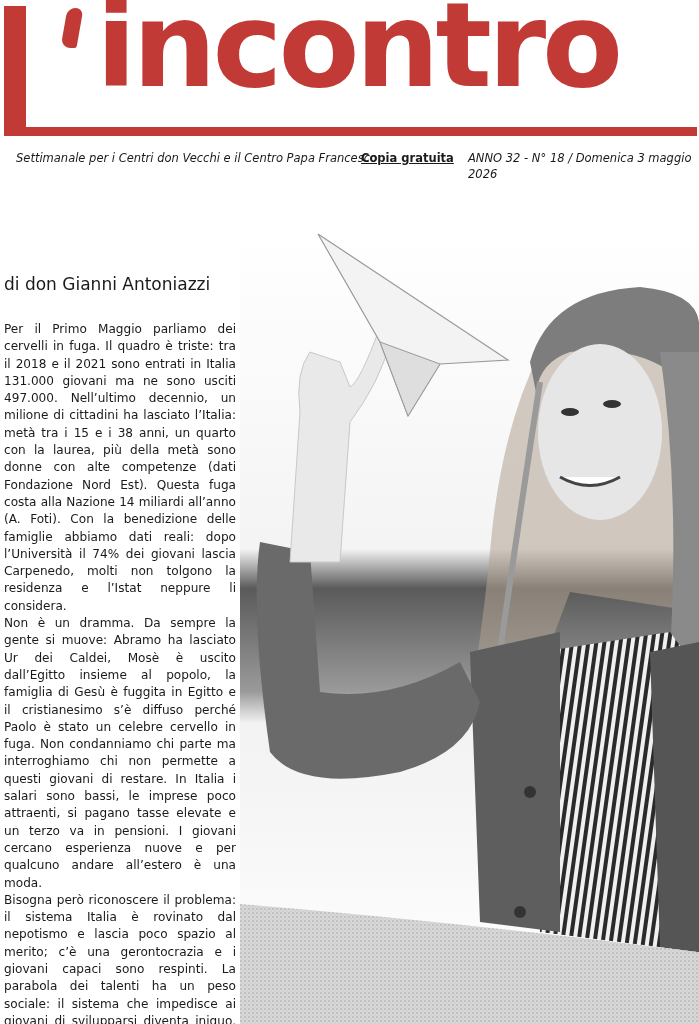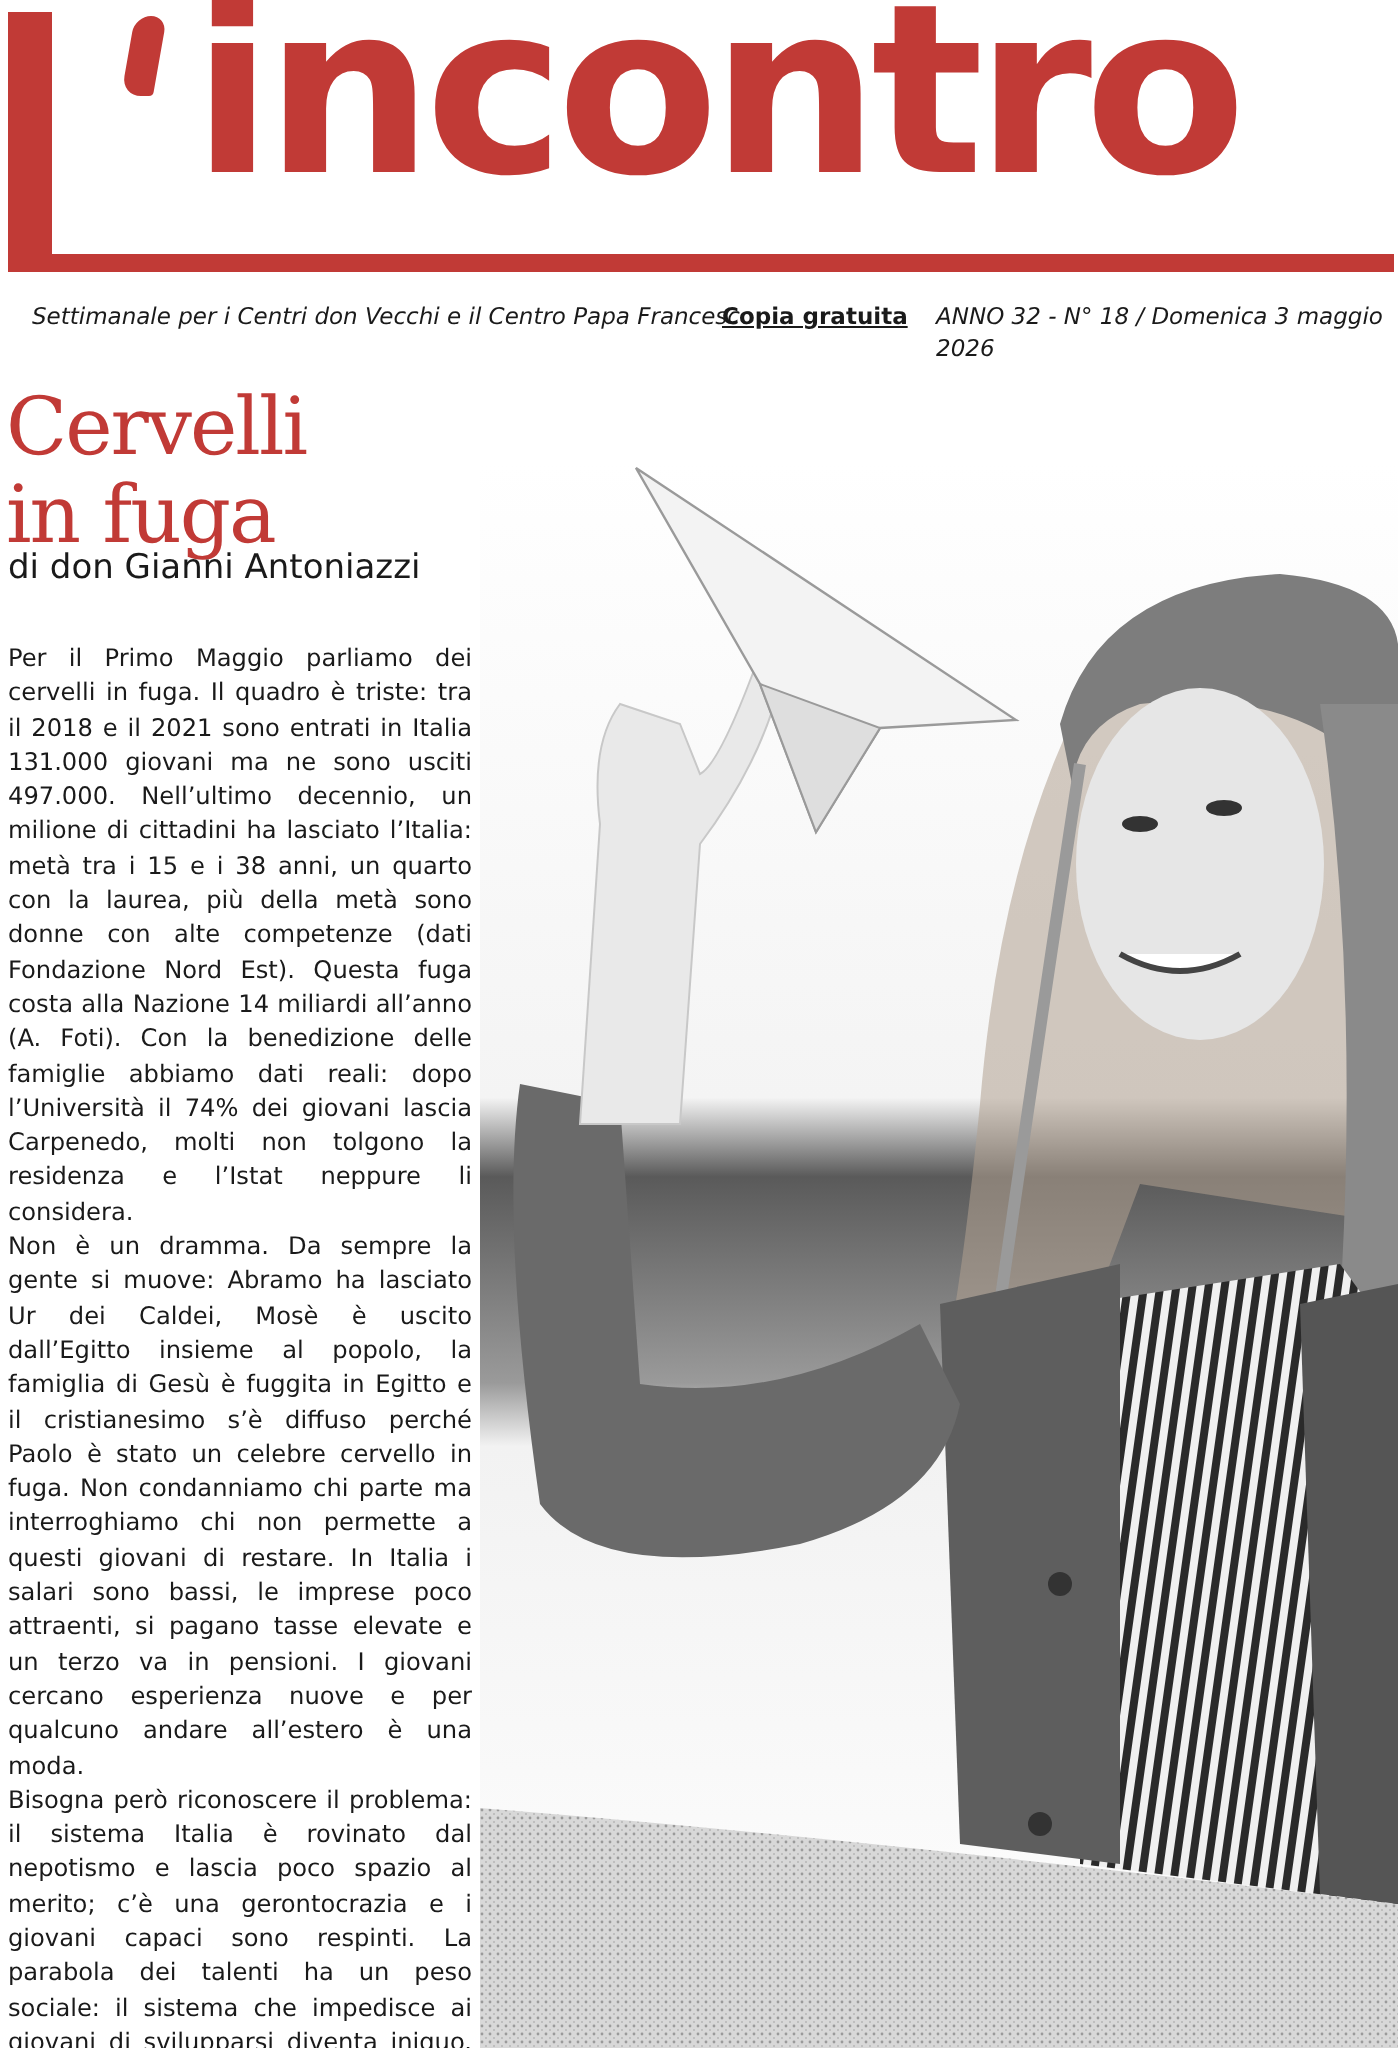--- a/index.html
+++ b/index.html
@@ -35,22 +35,21 @@
   <div class="logo-apos"></div>
   <div class="logo-text">incontro</div>
   <div class="rule-red"></div>
 </header>
 
 <div class="subline sub-left">Settimanale per i Centri don Vecchi e il Centro Papa Francesco</div>
 <div class="subline sub-mid">Copia gratuita</div>
 <div class="subline sub-right">ANNO 32 - N° 18 / Domenica 3 maggio 2026</div>
 
 <h1 class="title" style="margin:0;font-weight:normal;">
-  <span>Cervelli</span><br>
-  <span>in fuga</span>
+  <br>
 </h1>
 <div class="byline">di don Gianni Antoniazzi</div>
 
 <div class="body-text">
   <p>Per il Primo Maggio parliamo dei cervelli in fuga. Il quadro è triste: tra il 2018 e il 2021 sono entrati in Italia 131.000 giovani ma ne sono usciti 497.000. Nell’ultimo decennio, un milione di cittadini ha lasciato l’Italia: metà tra i 15 e i 38 anni, un quarto con la laurea, più della metà sono donne con alte competenze (dati Fondazione Nord Est). Questa fuga costa alla Nazione 14 miliardi all’anno (A. Foti). Con la benedizione delle famiglie abbiamo dati reali: dopo l’Università il 74% dei giovani lascia Carpenedo, molti non tolgono la residenza e l’Istat neppure li considera.</p>
   <p>Non è un dramma. Da sempre la gente si muove: Abramo ha lasciato Ur dei Caldei, Mosè è uscito dall’Egitto insieme al popolo, la famiglia di Gesù è fuggita in Egitto e il cristianesimo s’è diffuso perché Paolo è stato un celebre cervello in fuga. Non condanniamo chi parte ma interroghiamo chi non permette a questi giovani di restare. In Italia i salari sono bassi, le imprese poco attraenti, si pagano tasse elevate e un terzo va in pensioni. I giovani cercano esperienza nuove e per qualcuno andare all’estero è una moda.</p>
   <p>Bisogna però riconoscere il problema: il sistema Italia è rovinato dal nepotismo e lascia poco spazio al merito; c’è una gerontocrazia e i giovani capaci sono respinti. La parabola dei talenti ha un peso sociale: il sistema che impedisce ai giovani di svilupparsi diventa iniquo. La comunità cristiana deve rendere il territorio un sale anche per i giovani, altrimenti non edifica il Vangelo.</p>
 </div>
 
 <div class="photo">

